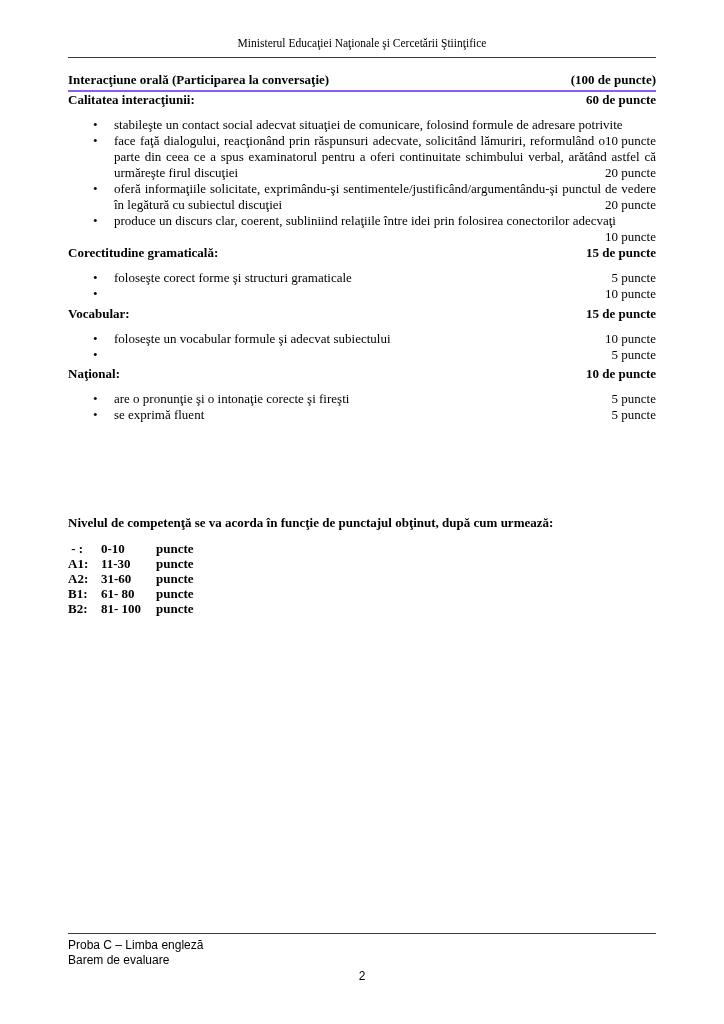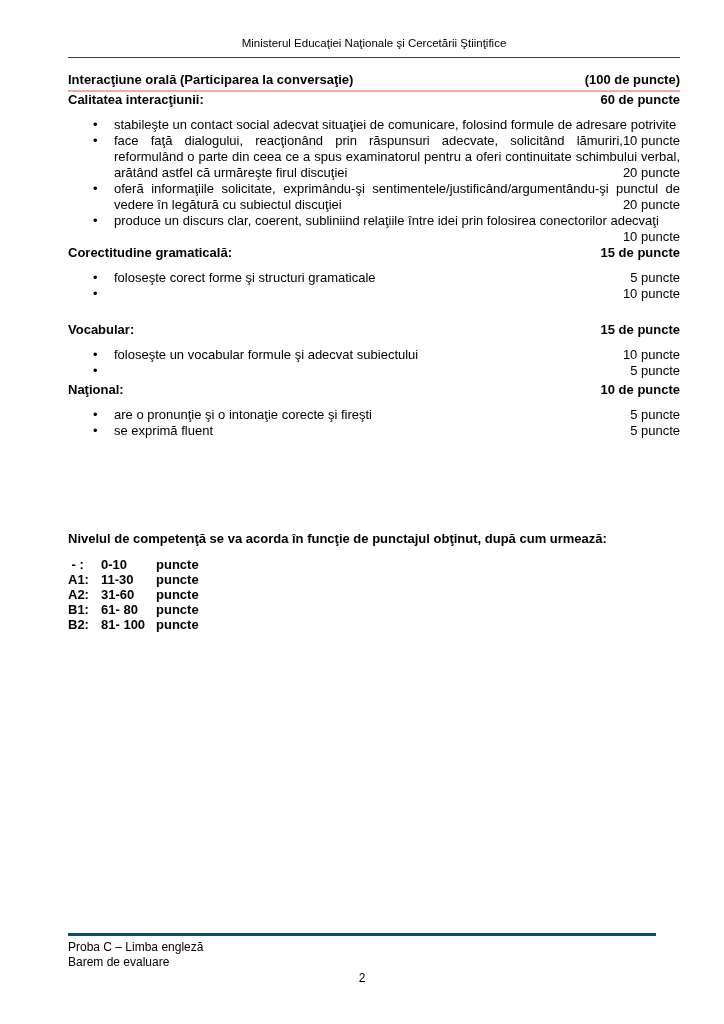--- a/index.html
+++ b/index.html
@@ -7,53 +7,53 @@
     width: 724px;
     height: 1024px;
     position: relative;
     background: #ffffff;
     color: #000000;
     font-family: "Liberation Sans", "DejaVu Sans", sans-serif;
     font-size: 13px;
     box-sizing: border-box;
     overflow: hidden;
   }
-  .content { padding: 36px 44px 0 68px; }
+  .content { padding: 36px 68px 0 68px; font-family: Liberation Serif, serif; }
 
   .doc-header { text-align: center; font-size: 11.5px; line-height: 15px; }
   .header-rule { border-bottom: 1px solid #3a3a3a; margin-top: 6px; height: 0; }
 
   .title-row {
     display: flex; justify-content: space-between;
     font-weight: 700; line-height: 16px;
     margin-top: 14px; padding-bottom: 2px;
-    border-bottom: 2px solid #fca5a5;
+    border-bottom: 2px solid #8b5cf6;
   }
 
   .sec-head {
     display: flex; justify-content: space-between;
     font-weight: 700; line-height: 16px;
   }
   .sec-head.s0 { }
   .sec-head.s1 { margin-top: 16px; }
-  .sec-head.s2 { margin-top: 36px; }
+  .sec-head.s2 { margin-top: 20px; }
   .sec-head.s3 { margin-top: 19px; }
 
   .crit-list { margin: 9px 0 0 0; padding: 0 0 0 46px; list-style: none; }
   .crit { position: relative; line-height: 16px; text-align: justify; }
   .crit::before { content: "\2022"; position: absolute; left: -21px; top: 0; }
   .pts { float: right; text-align: left; }
 
   .levels-head { margin-top: 92px; font-weight: 700; line-height: 16px; }
   .levels { margin-top: 10px; font-weight: 700; }
   .lvl-row { display: grid; grid-template-columns: 33px 55px auto; line-height: 15px; white-space: pre; }
 
   .footer {
     position: absolute; left: 68px; right: 68px; top: 933px;
-    border-top: 3px solid #0c4a6e; padding-top: 4px;
+    border-top: 1px solid #0c4a6e; padding-top: 4px;
     font-size: 12px; line-height: 15px;
   }
   .page-num { text-align: center; margin-top: 1px; }
 </style>
 </head>
 <body>
 
 <div class="page">
   <div class="content">
 

